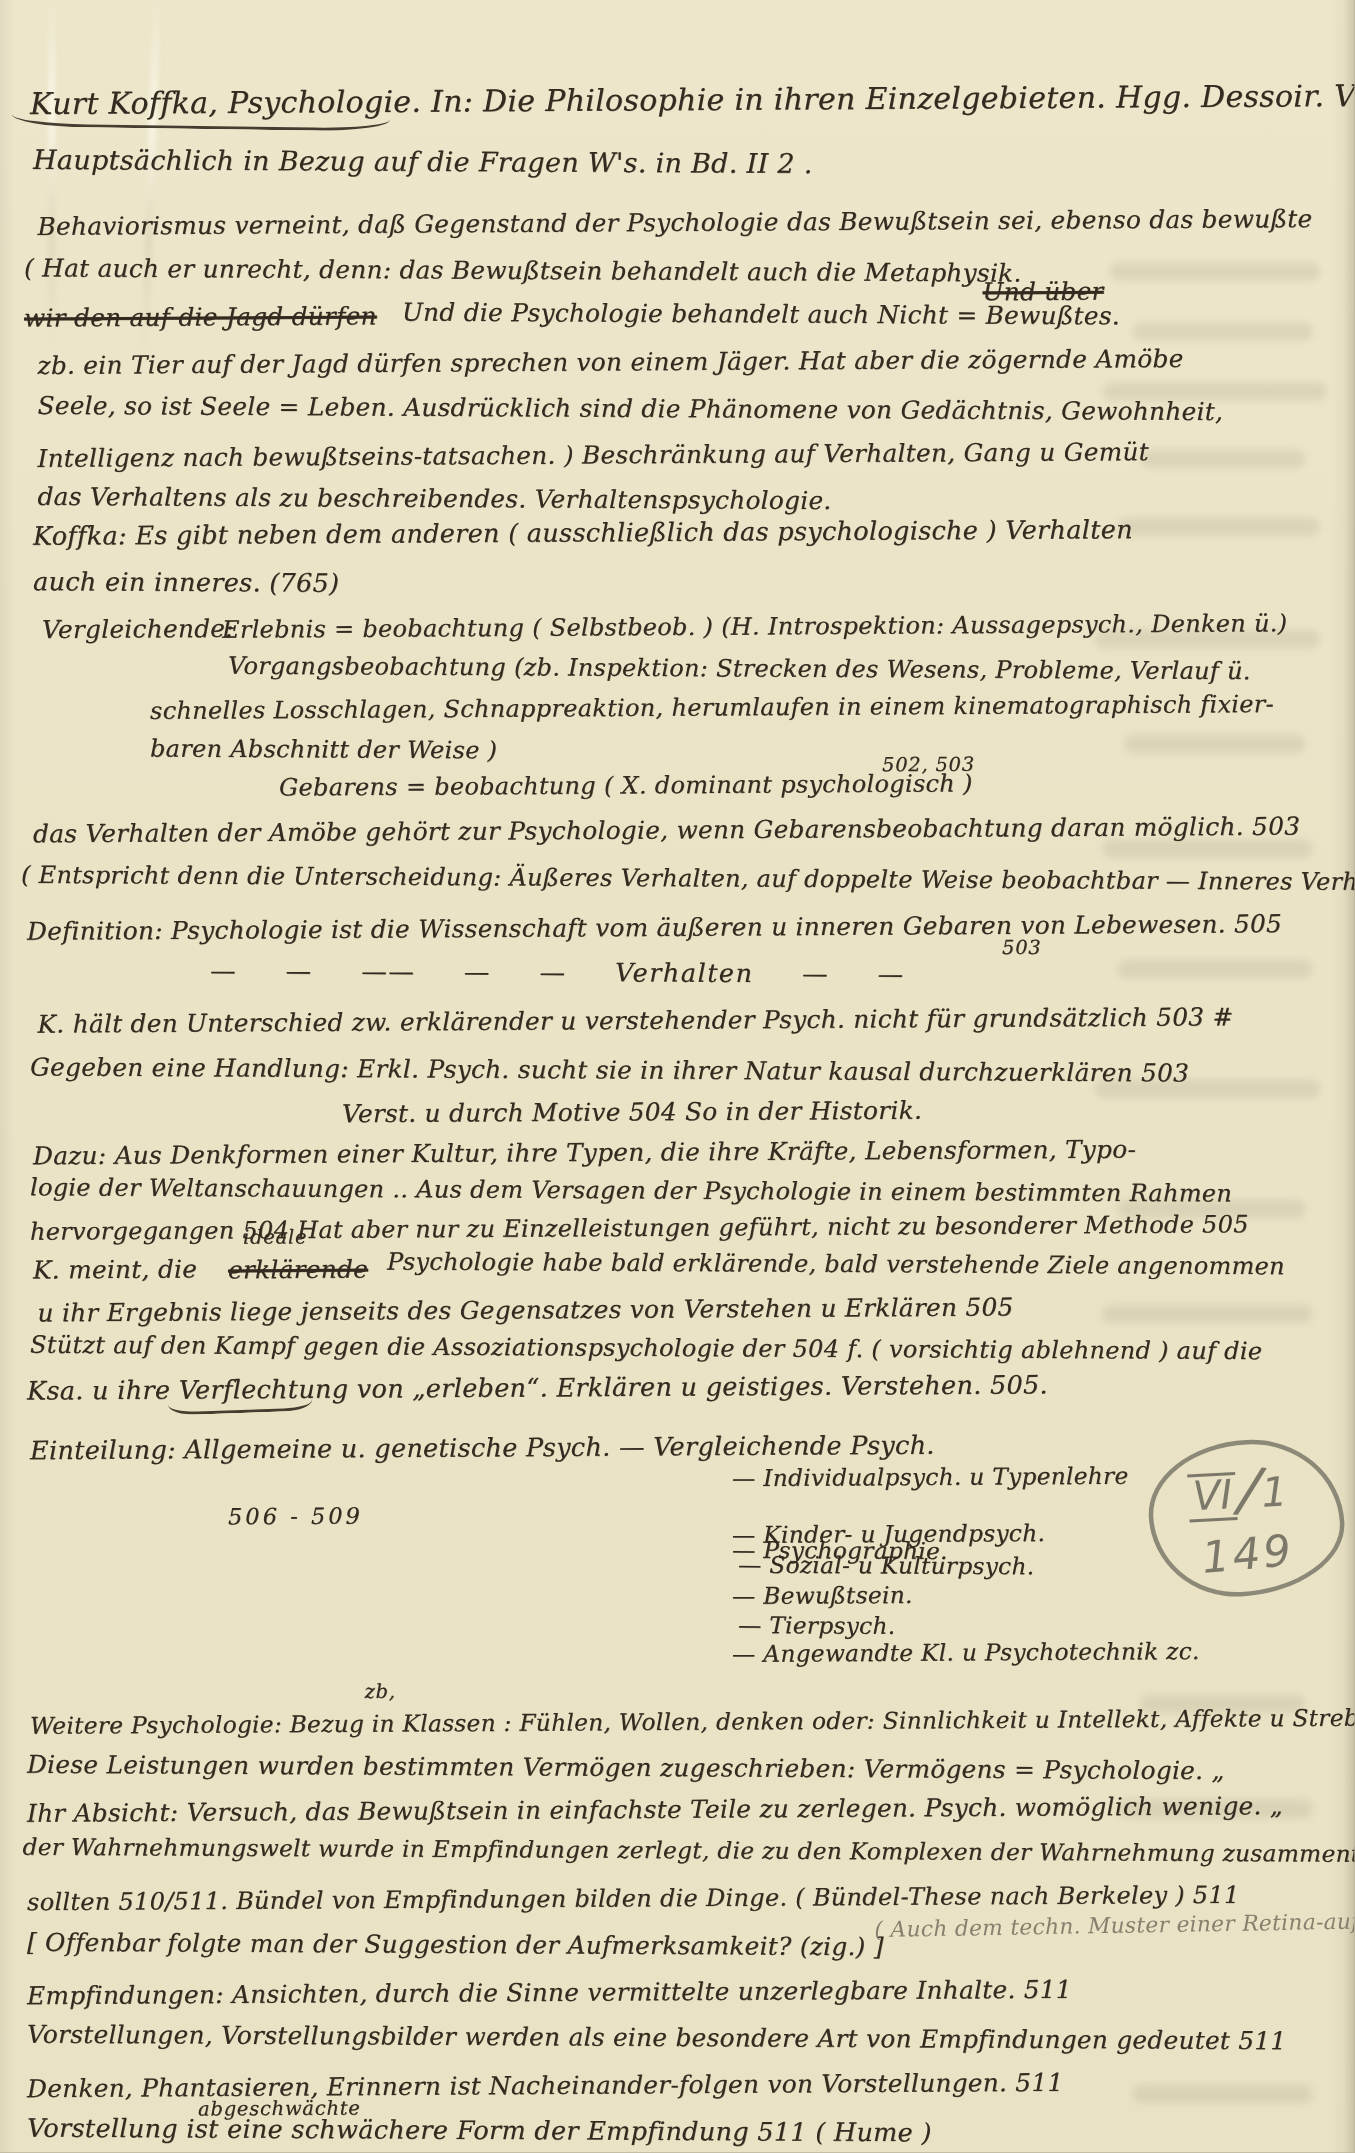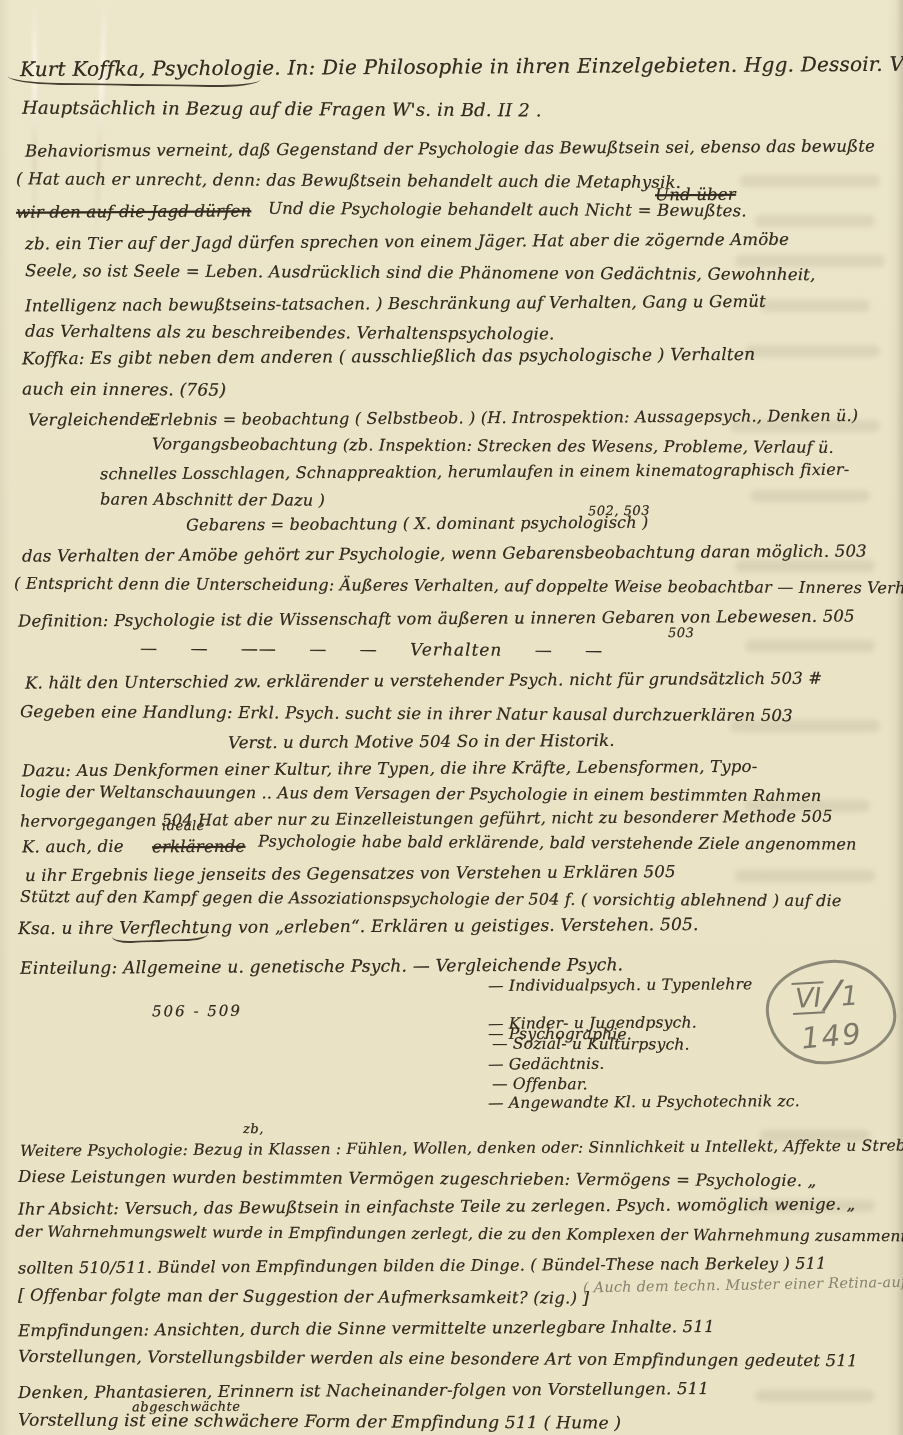--- a/index.html
+++ b/index.html
@@ -82,54 +82,54 @@
   <div class="hw md" style="left:25px;top:295px">Intelligenz nach bewußtseins-tatsachen. )   Beschränkung auf Verhalten, Gang u Gemüt</div>
   <div class="hw r2 md" style="left:25px;top:324px">das Verhaltens als zu beschreibendes.   Verhaltenspsychologie.</div>
 
   <div class="hw" style="left:22px;top:347px">Koffka:  Es gibt neben dem anderen ( ausschließlich das psychologische ) Verhalten</div>
   <div class="hw r2" style="left:22px;top:380px">auch ein inneres.  (765)</div>
 
   <div class="hw md" style="left:28px;top:411px">Vergleichende:</div>
   <div class="hw sm" style="left:148px;top:409px">Erlebnis = beobachtung ( Selbstbeob. ) (H. Introspektion: Aussagepsych., Denken ü.)</div>
   <div class="hw r2 sm" style="left:152px;top:437px">Vorgangsbeobachtung (zb. Inspektion: Strecken des Wesens, Probleme, Verlauf ü.</div>
   <div class="hw sm" style="left:100px;top:463px">schnelles Losschlagen, Schnappreaktion, herumlaufen in einem kinematographisch fixier-</div>
-  <div class="hw r2 sm" style="left:100px;top:491px">baren Abschnitt der Dazu )</div>
+  <div class="hw r2 sm" style="left:100px;top:491px">baren Abschnitt der Weise )</div>
   <div class="hw sm" style="left:186px;top:515px">Gebarens = beobachtung ( X. dominant psychologisch )</div>
   <div class="hw sup" style="left:588px;top:504px">502, 503</div>
 
   <div class="hw md" style="left:22px;top:545px">das Verhalten der Amöbe gehört zur Psychologie, wenn Gebarensbeobachtung daran möglich. 503</div>
   <div class="hw r2 sm" style="left:14px;top:577px">( Entspricht denn die Unterscheidung:  Äußeres Verhalten, auf doppelte Weise beobachtbar — Inneres Verh. u</div>
   <div class="hw md" style="left:18px;top:610px">Definition: Psychologie ist die Wissenschaft vom äußeren u inneren Gebaren von Lebewesen. 505</div>
   <div class="hw r2 dashes" style="left:140px;top:640px">— — —— — — Verhalten — —</div>
   <div class="hw sup" style="left:668px;top:626px">503</div>
 
   <div class="hw md" style="left:25px;top:672px">K. hält den Unterschied zw. erklärender u verstehender Psych. nicht für grundsätzlich 503 #</div>
   <div class="hw r2 md" style="left:20px;top:705px">Gegeben eine Handlung:  Erkl. Psych. sucht sie in ihrer Natur kausal durchzuerklären 503</div>
   <div class="hw md" style="left:228px;top:733px">Verst. u durch Motive  504   So in der Historik.</div>
 
   <div class="hw md" style="left:22px;top:760px">Dazu:  Aus Denkformen einer Kultur, ihre Typen, die ihre Kräfte, Lebensformen, Typo-</div>
   <div class="hw r2 sm" style="left:20px;top:785px">logie der Weltanschauungen ..  Aus dem Versagen der Psychologie in einem bestimmten Rahmen</div>
   <div class="hw sm" style="left:20px;top:810px">hervorgegangen 504   Hat aber nur zu Einzelleistungen geführt, nicht zu besonderer Methode 505</div>
-  <div class="hw md" style="left:22px;top:838px">K. auch, die</div>
+  <div class="hw md" style="left:22px;top:838px">K. meint, die</div>
   <div class="hw md strike" style="left:152px;top:838px">erklärende</div>
   <div class="hw sup" style="left:162px;top:819px">ideale</div>
   <div class="hw r2 sm" style="left:258px;top:834px">Psychologie habe bald erklärende, bald verstehende Ziele angenommen</div>
   <div class="hw md" style="left:25px;top:865px">u ihr Ergebnis liege jenseits des Gegensatzes von Verstehen u Erklären 505</div>
   <div class="hw r2 sm" style="left:20px;top:890px">Stützt auf den Kampf gegen die Assoziationspsychologie der 504 f. ( vorsichtig ablehnend ) auf die</div>
   <div class="hw" style="left:18px;top:917px">Ksa. u ihre Verflechtung von „erleben“. Erklären u geistiges. Verstehen. 505.</div>
   <div class="uline" style="left:112px;top:928px;width:96px;height:12px;transform:rotate(-2deg)"></div>
 
   <div class="hw" style="left:20px;top:957px">Einteilung:   Allgemeine u. genetische Psych.  —  Vergleichende Psych.</div>
   <div class="hw sup" style="left:152px;top:1003px;font-size:15px;letter-spacing:2px">506 - 509</div>
   <div class="hw xs" style="left:488px;top:977px">—  Individualpsych. u Typenlehre</div>
   <div class="hw r2 xs" style="left:488px;top:1026px">—  Psychographie.</div>
   <div class="hw xs" style="left:488px;top:1015px">—  Kinder- u Jugendpsych.</div>
   <div class="hw r2 xs" style="left:492px;top:1036px">—  Sozial- u Kulturpsych.</div>
-  <div class="hw xs" style="left:488px;top:1056px">—  Gedächtnis.</div>
-  <div class="hw r2 xs" style="left:492px;top:1076px">—  Offenbar.</div>
+  <div class="hw xs" style="left:488px;top:1056px">—  Bewußtsein.</div>
+  <div class="hw r2 xs" style="left:492px;top:1076px">—  Tierpsych.</div>
   <div class="hw xs" style="left:488px;top:1094px">—  Angewandte Kl. u Psychotechnik zc.</div>
 
   <div class="stamp">
     <div class="stamp-top">
       <span class="stamp-vi">VI</span>
         <span class="stamp-slash">/</span>
         <span>1</span>
     </div>
     <div class="stamp-bottom">149</div>
   </div>

